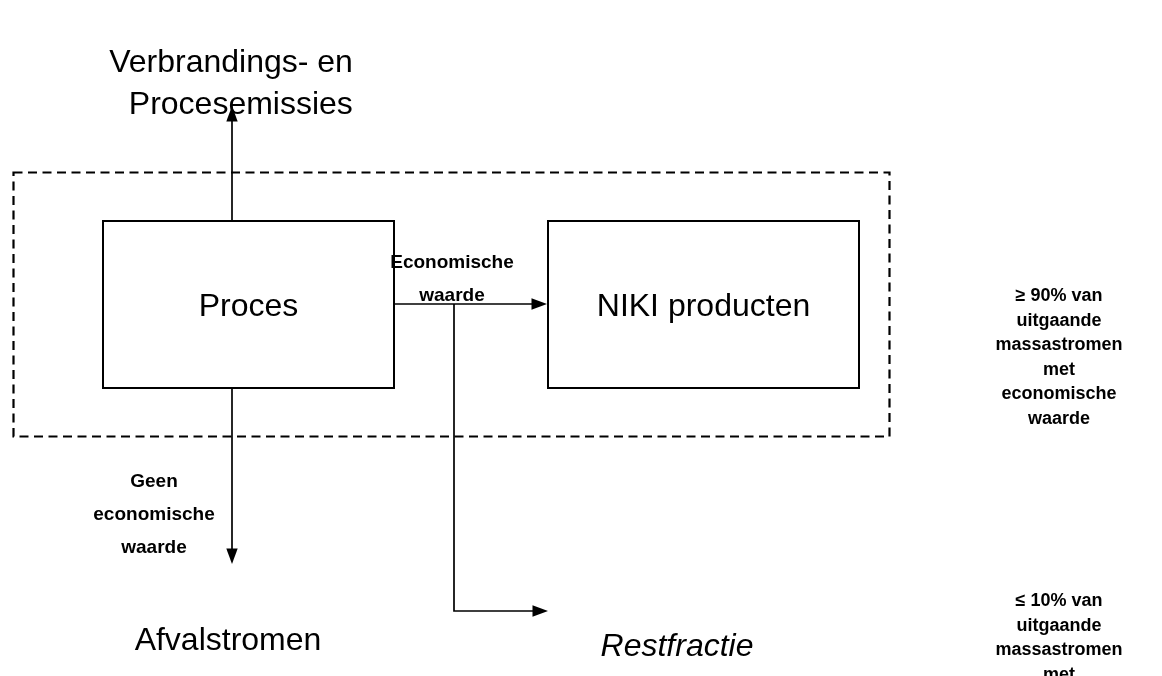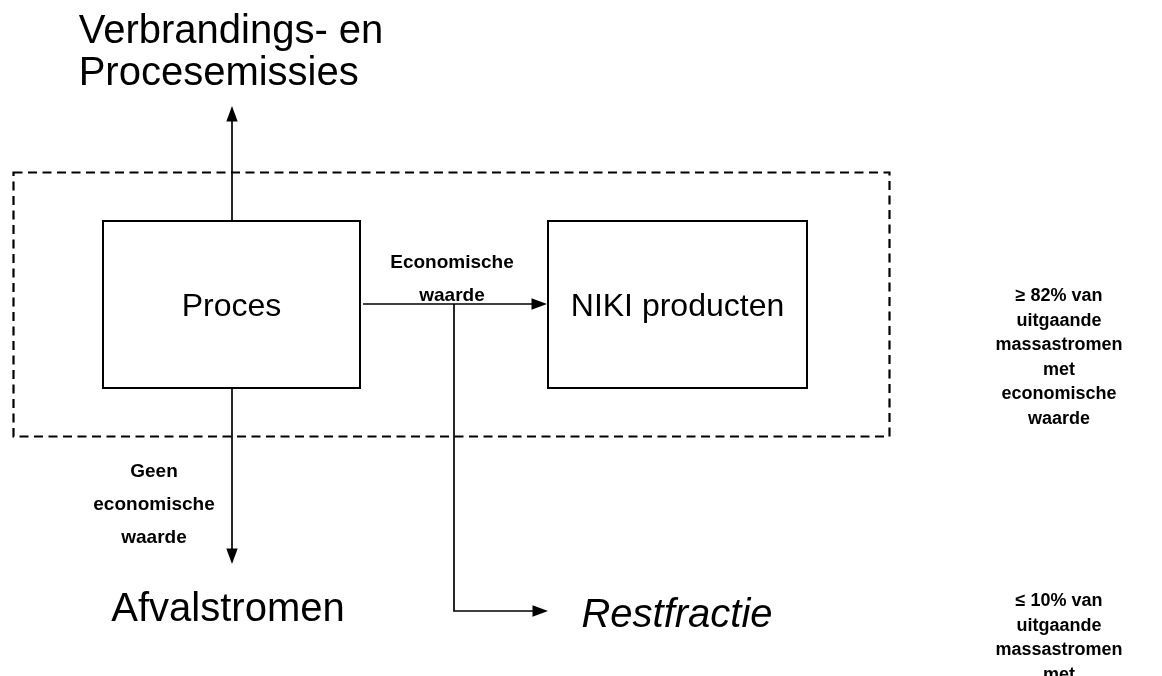--- a/index.html
+++ b/index.html
@@ -26,30 +26,31 @@
   .node-box {
     position: absolute;
     box-sizing: border-box;
     border: 2.5px solid #000000;
     background: #ffffff;
     display: flex;
     align-items: center;
     justify-content: center;
     text-align: center;
   }
-  .box-proces  { left: 102px; top: 220px; width: 259px; height: 169px; }
-  .box-niki    { left: 547px; top: 220px; width: 261px; height: 169px; }
+  .box-proces  { left: 102px; top: 220px; width: 293px; height: 169px; }
+  .box-niki    { left: 547px; top: 220px; width: 313px; height: 169px; }
   .big-label {
     position: absolute;
     transform: translateX(-50%);
-    text-align: left;
+    text-align: right;
     white-space: pre-line;
-    font-size: 40px;
+    font-size: 32px;
     line-height: 42px;
     color: #000000;
+    margin-top: 32px;
   }
   .box-text {
     font-size: 32px;
     line-height: 40px;
     white-space: pre-line;
   }
   .small-label {
     position: absolute;
     transform: translateX(-50%);
     text-align: center;
@@ -66,21 +67,21 @@
     white-space: pre-line;
     font-size: 18px;
     line-height: 24.5px;
     font-weight: 600;
     color: #000000;
   }
   .lbl-emissions { left: 231px;  top: 8px;   }
   .lbl-waste     { left: 228px;  top: 586px; }
   .lbl-rest      { left: 677px;  top: 592px; font-style: italic; }
   .lbl-econ      { left: 452px;  top: 245px; }
-  .lbl-noecon    { left: 154px;  top: 454px; }
+  .lbl-noecon    { left: 154px;  top: 464px; }
   .lbl-note-top    { left: 1059px; top: 283px; }
   .lbl-note-bottom { left: 1059px; top: 588px; }
 </style>
 </head>
 <body>
 
 <div class="canvas">
 
   <svg class="svg-layer" viewBox="0 0 1162 676" xmlns="http://www.w3.org/2000/svg">
 
@@ -114,21 +115,21 @@
 
   <div class="big-label lbl-rest">Restfractie</div>
 
   <div class="small-label lbl-econ">Economische
 waarde</div>
 
   <div class="small-label lbl-noecon">Geen
 economische
 waarde</div>
 
-  <div class="note-label lbl-note-top">≥ 82% van uitgaande
+  <div class="note-label lbl-note-top">≥ 90% van uitgaande
 massastromen met
 economische waarde</div>
 
   <div class="note-label lbl-note-bottom">≤ 10% van uitgaande
 massastromen met
 economische waarde</div>
 
 </div>
 
 </body></html>

